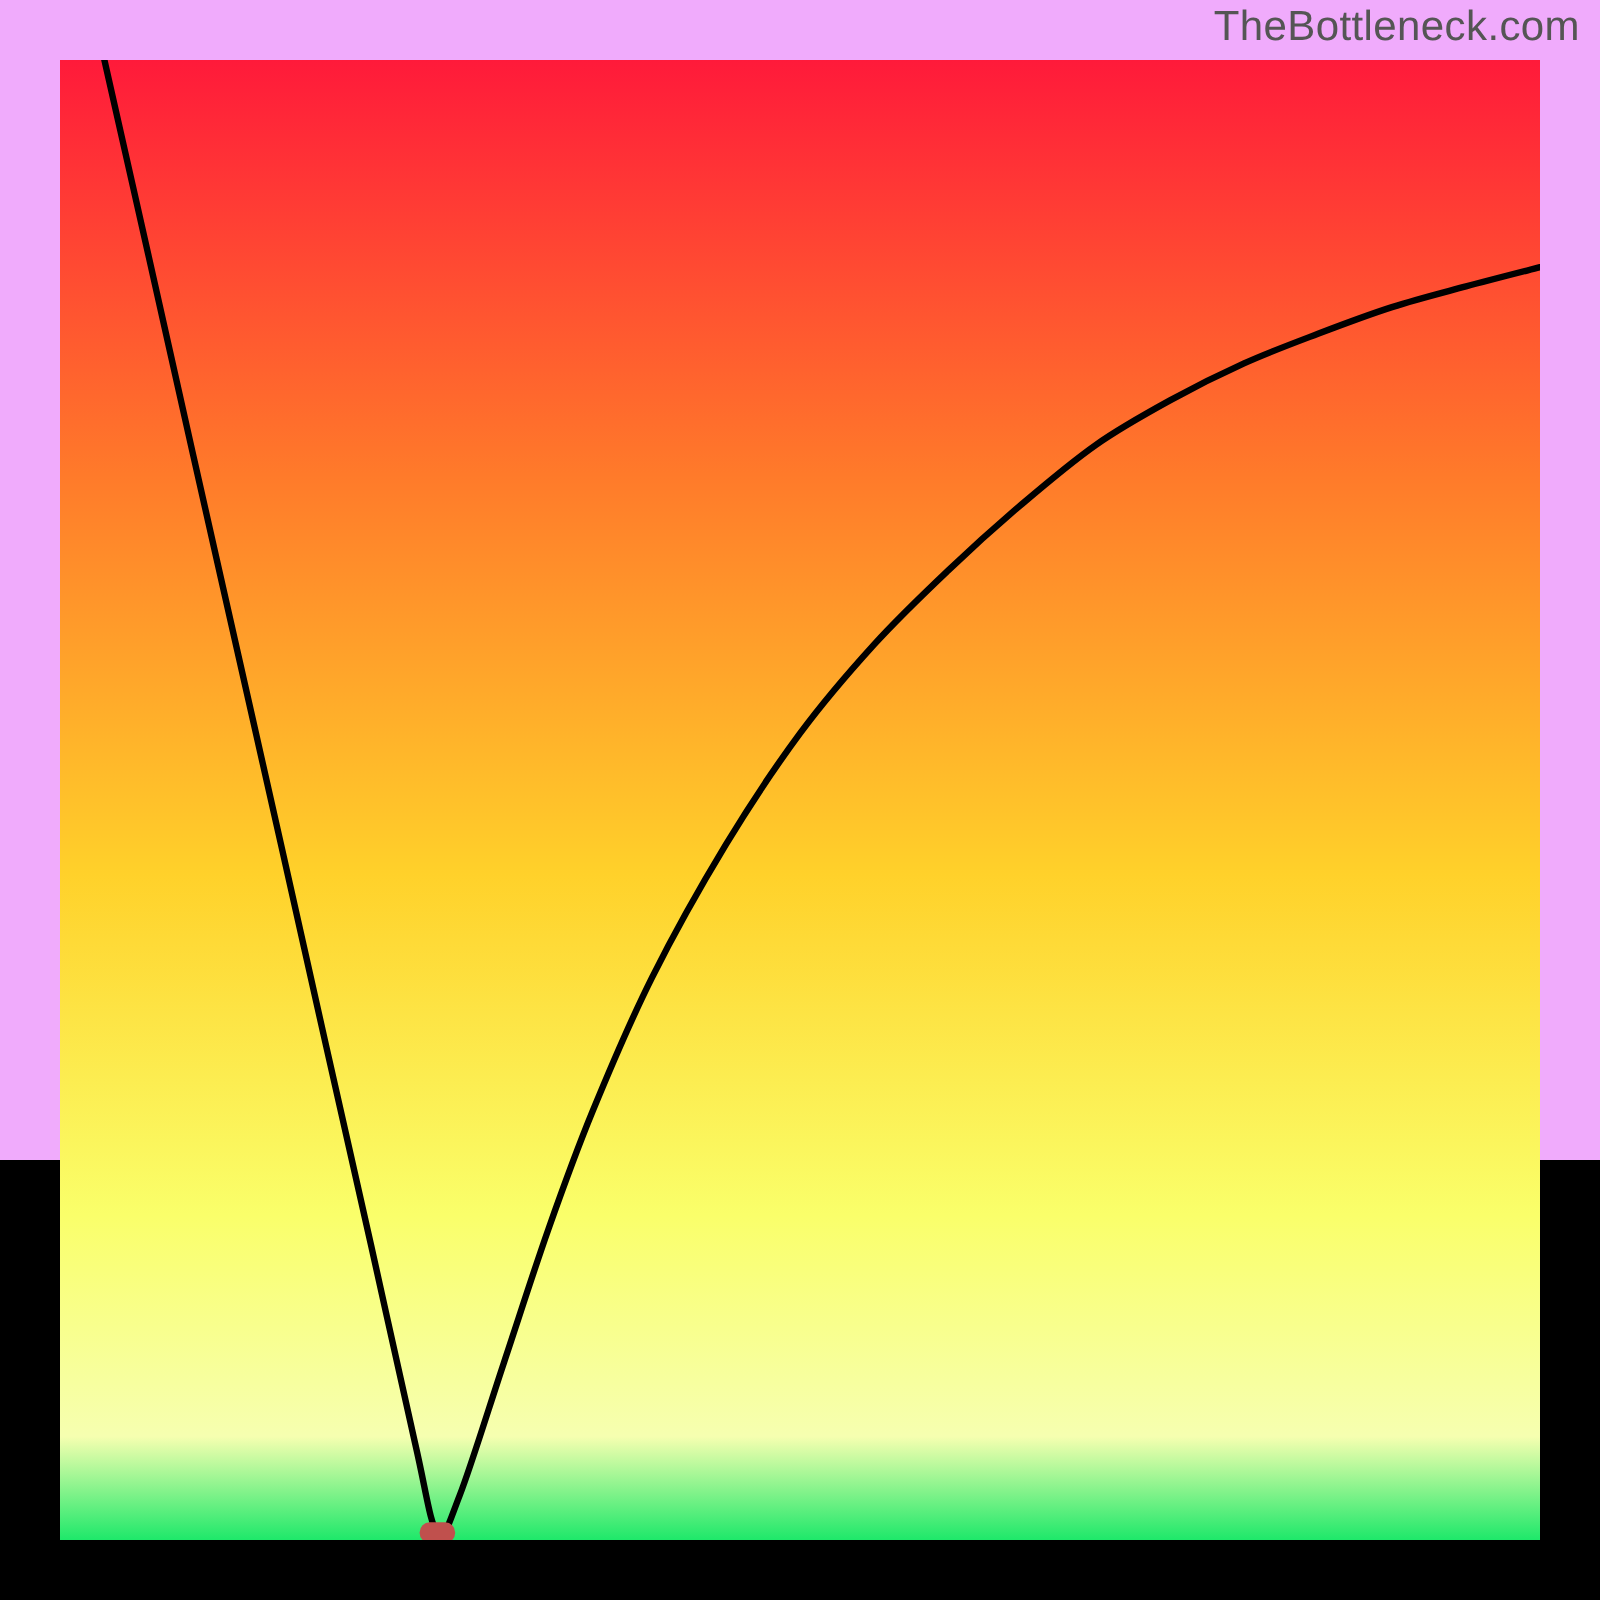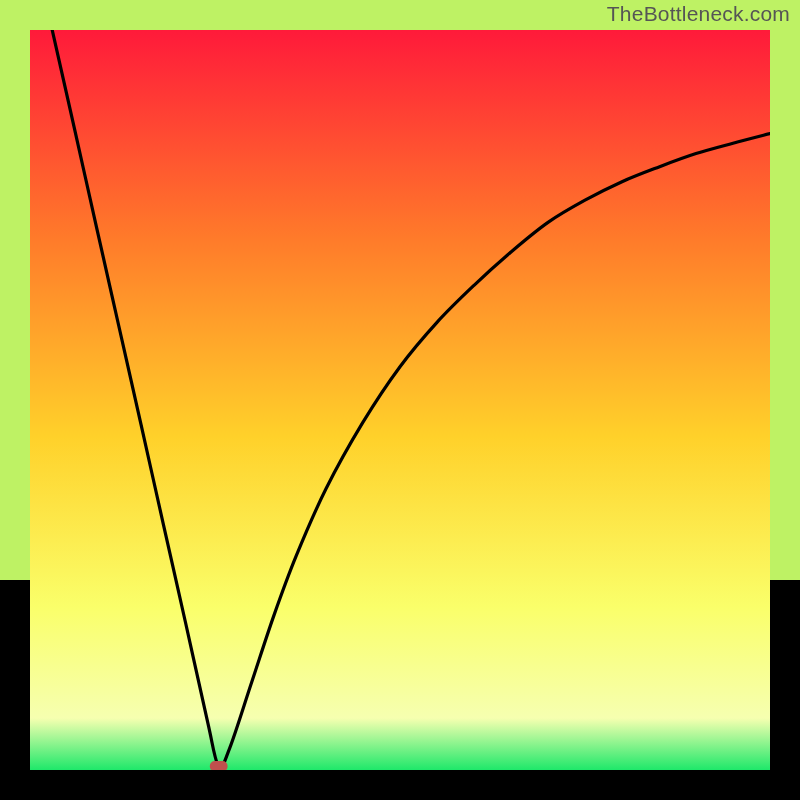--- a/index.html
+++ b/index.html
@@ -8,21 +8,21 @@
     width: 800px;
     height: 800px;
     overflow: hidden;
     background: #000;
     font-family: Arial, Helvetica, sans-serif;
   }
   .frame {
     position: relative;
     width: 800px;
     height: 580px;
-    background: #bef264;
+    background: #f0abfc;
   }
   .plot {
     position: absolute;
     left: 30px;
     top: 30px;
     width: 740px;
     height: 740px;
   }
   .watermark {
     position: absolute;

